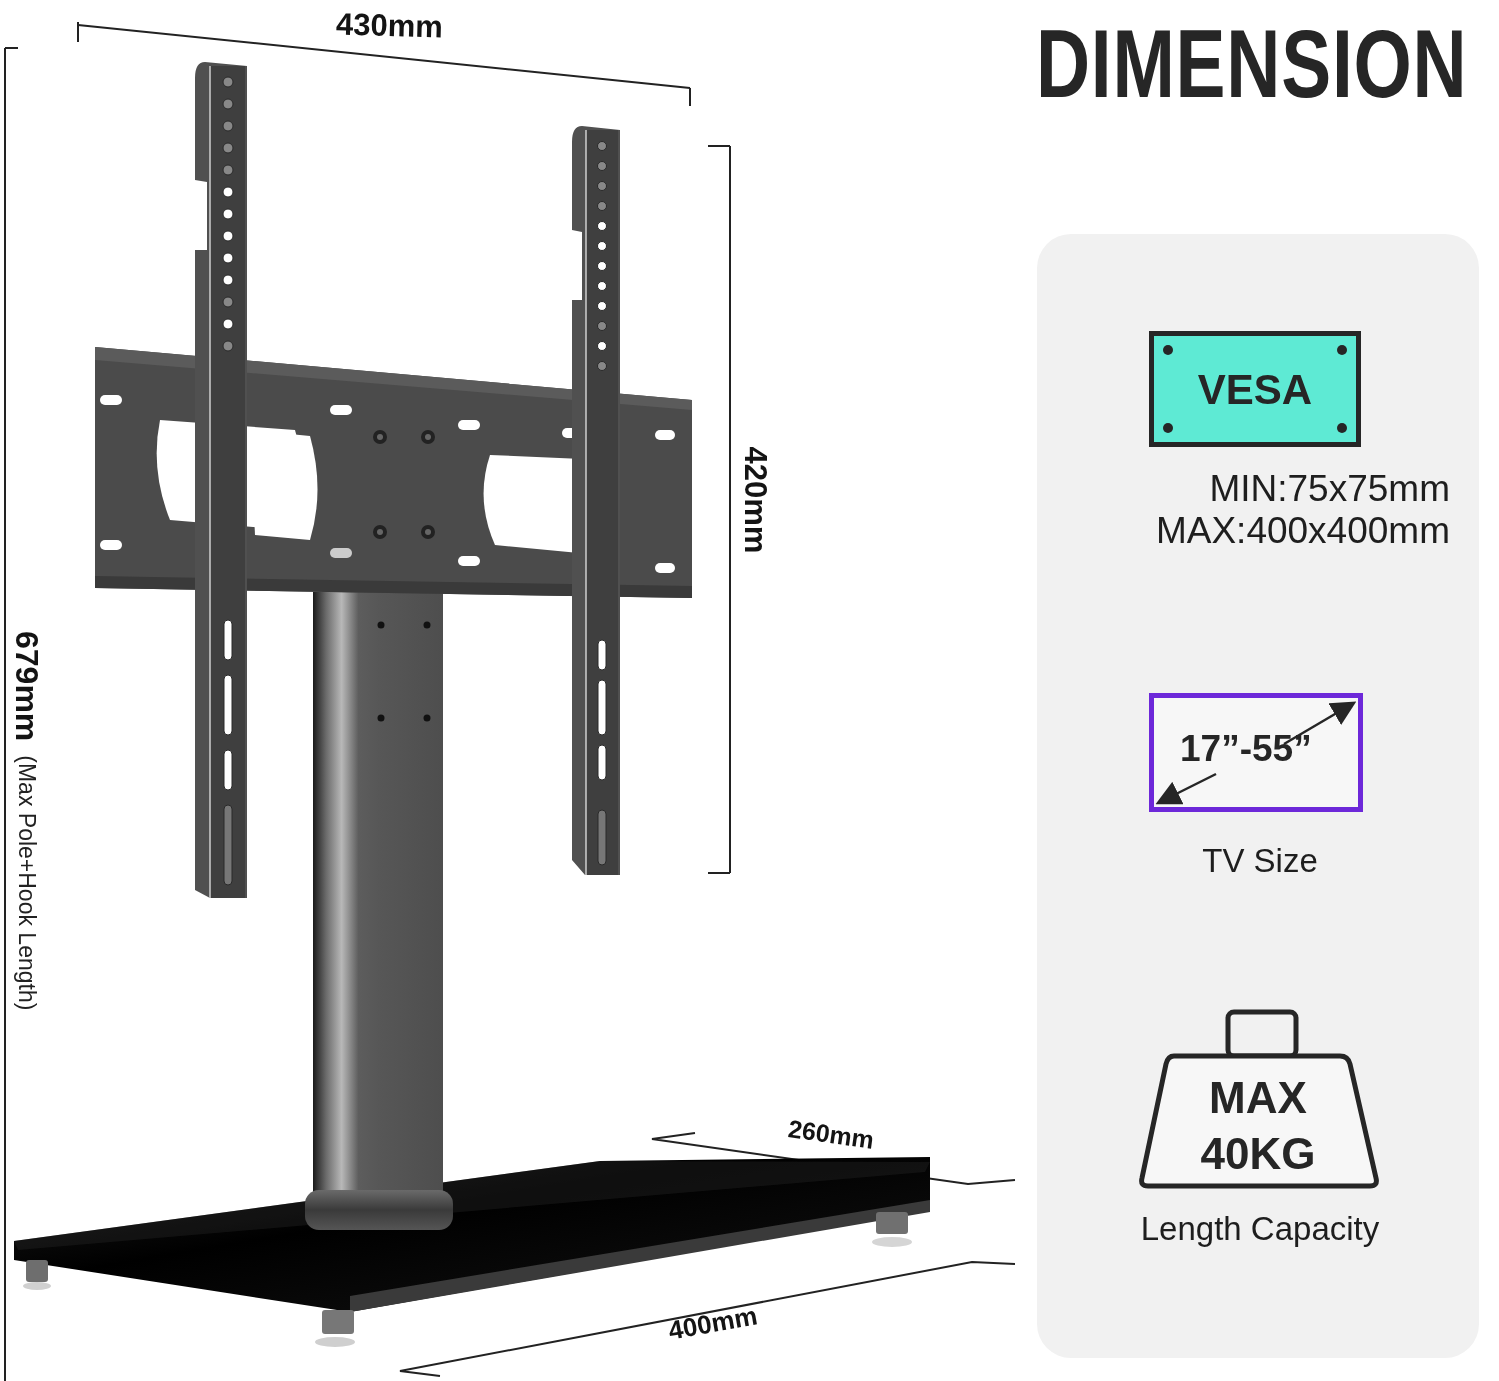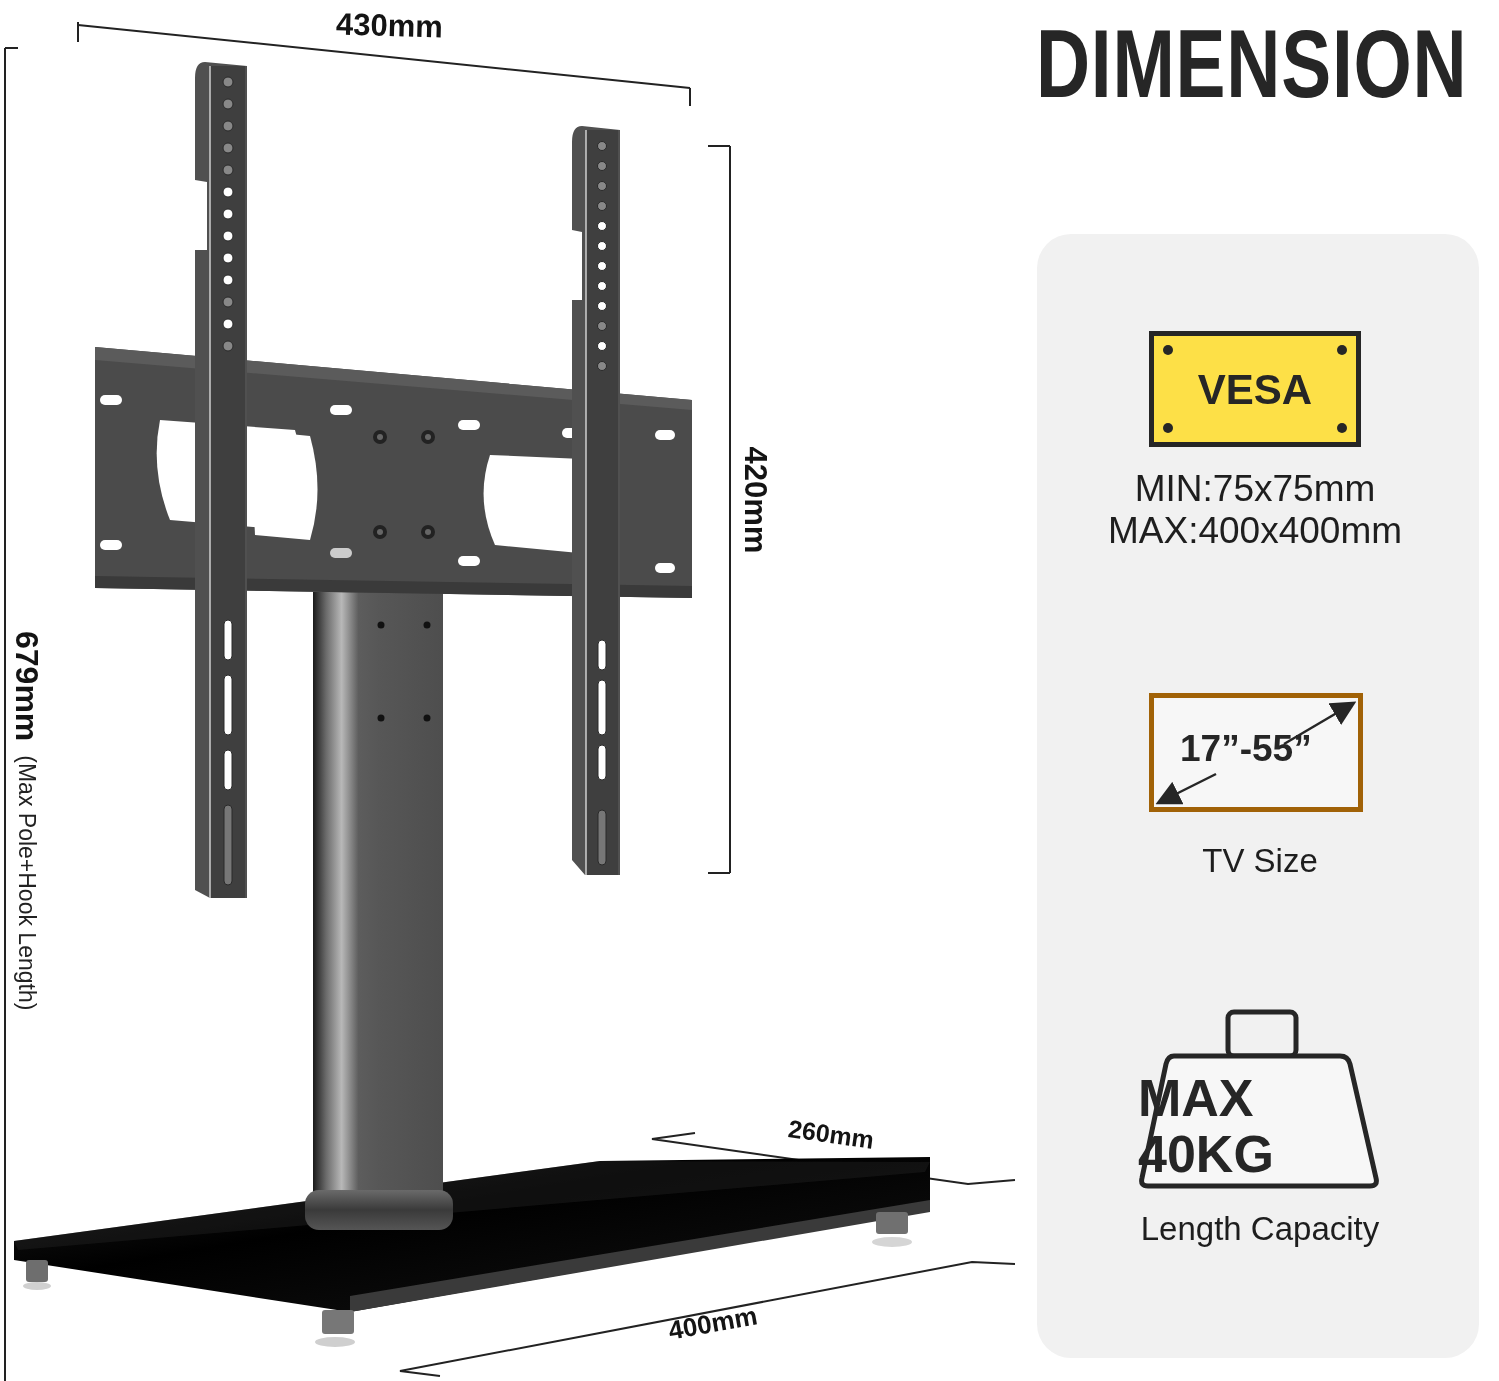--- a/index.html
+++ b/index.html
@@ -25,33 +25,33 @@
     .lbl-400 { left: 668px; top: 1308px; font-size: 26px; transform: rotate(-10deg); }
     .vert-left {
       left: -268px; top: 906px; width: 590px; height: 40px;
       transform: rotate(90deg); transform-origin: center;
       white-space: nowrap; display: flex; align-items: center; gap: 14px;
     }
     .vert-left .big { font-weight: 700; font-size: 32px; color: #141414; }
     .vert-left .small { font-size: 23px; color: #222; }
     .vesa-box {
       left: 1149px; top: 331px; width: 212px; height: 116px;
-      border: 5px solid #262626; box-sizing: border-box; background: #fde047;
+      border: 5px solid #262626; box-sizing: border-box; background: #5eead4;
     }
     .vesa-dot { position: absolute; width: 10px; height: 10px; border-radius: 50%; background: #262626; }
     .vesa-text { position: absolute; left: 0; right: 0; top: 30px; text-align: center;
                  font-weight: 700; font-size: 42px; color: #262626; }
-    .spec-line { font-size: 37px; color: #1e1e1e; white-space: nowrap; text-align: center; }
+    .spec-line { font-size: 37px; color: #1e1e1e; white-space: nowrap; text-align: right; }
     .tv-box {
       left: 1149px; top: 693px; width: 214px; height: 119px;
-      border: 5px solid #a16207; box-sizing: border-box; background: #f7f7f7;
+      border: 5px solid #6d28d9; box-sizing: border-box; background: #f7f7f7;
     }
     .tv-text { position: absolute; left: 26px; top: 30px; font-weight: 700; font-size: 37px; color: #262626; }
     .caption { font-size: 33px; color: #1e1e1e; white-space: nowrap; text-align: center; }
-    .weight-text { position: absolute; font-weight: 700; font-size: 52px; color: #262626; width: 240px; line-height: 52px; }
+    .weight-text { position: absolute; font-weight: 700; font-size: 44px; color: #262626; text-align: center; width: 240px; line-height: 52px; }
   </style>
 </head>
 <body>
 
 <svg class="art" width="1499" height="1381" viewBox="0 0 1499 1381">
   <defs>
     <linearGradient id="poleGrad" x1="0" x2="1" y1="0" y2="0">
       <stop offset="0" stop-color="#1a1a1a"></stop>
       <stop offset="0.1" stop-color="#6a6a6a"></stop>
       <stop offset="0.22" stop-color="#b8b8b8"></stop>

